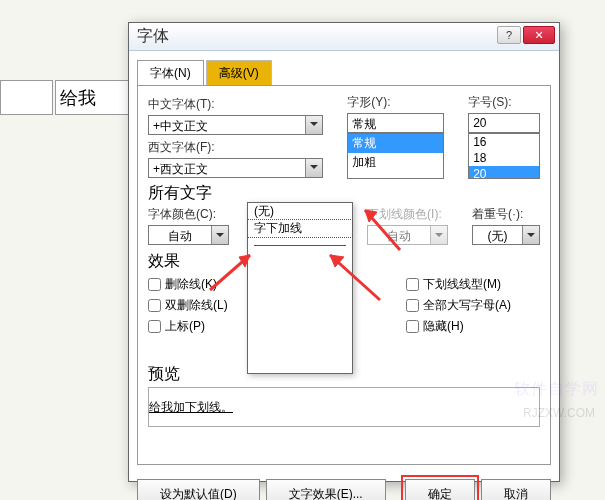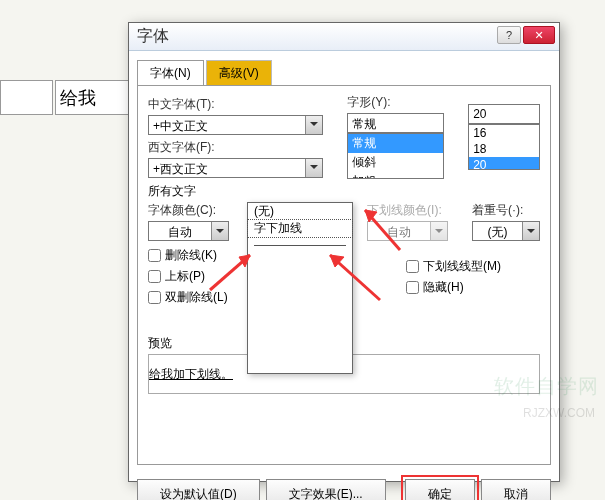--- a/index.html
+++ b/index.html
@@ -19,38 +19,38 @@
   .row { display: flex; align-items: center; gap: 24px; margin-bottom: 4px; }
   .col { display: flex; flex-direction: column; }
   .lbl { font-size: 12px; color: #333; margin-bottom: 2px; }
   .combo { display: flex; height: 20px; border: 1px solid #777; background: #fff; align-items: stretch; }
   .combo .val { flex: 1; padding: 2px 4px; font-size: 12px; overflow: hidden; white-space: nowrap; }
   .combo .arrow { width: 17px; background: linear-gradient(#eee,#ccc); border-left: 1px solid #888; display:flex; align-items:center; justify-content:center; }
   .combo .arrow::after { content:""; border:4px solid transparent; border-top:4px solid #333; margin-top:3px; }
   .listbox { border: 1px solid #777; background: #fff; height: 46px; overflow: hidden; font-size: 12px; }
   .listbox .item { padding: 1px 4px; }
   .listbox .sel { background: #39f; color: #fff; }
-  .group-label { font-size: 12px; margin: 4px 0 2px 0; }
+  .group-label { font-size: 16px; margin: 4px 0 2px 0; }
   .disabled { color: #aaa; }
   .cb { display: flex; align-items: center; gap: 4px; margin: 2px 0; font-size: 12px; }
   .cb input { width: 13px; height: 13px; }
   .preview { border: 1px solid #aaa; height: 40px; display: flex; align-items: center; justify-content: flex-start; font-family: SimSun; font-size: 20px; text-decoration: underline; }
   .footer { display: flex; justify-content: space-between; padding: 6px 8px; }
   .footer .left, .footer .right { display: flex; gap: 6px; }
   .btn { padding: 2px 22px; border: 1px solid #888; background: linear-gradient(#fdfdfd,#e5e5e5); font-size: 12px; height: 30px; display:flex; align-items:center;}
   .ok-highlight { outline: 2px solid #e33; outline-offset: 2px; }
   .dropdown { position: absolute; left: 109px; top: 116px; width: 106px; border: 1px solid #666; background: #fff; z-index: 50; box-shadow: 2px 2px 6px rgba(0,0,0,0.25); }
   .dropdown .dditem { padding: 1px 6px; font-size: 12px; border-bottom: 0; height: 17px; display:flex; align-items:center;}
   .dropdown .ddsel { outline: 1px dotted #555; }
   .dropdown .dashline { border-top: 2px dashed #555; margin: 7px 4px; height:0; }
   .dropdown .dotline  { border-top: 2px dotted #555; margin: 7px 4px; height:0; }
   .dropdown .thickline{ border-top: 3px solid #555;  margin: 6px 4px; height:0; }
   .dropdown .dbline   { border-top: 1px solid #555; border-bottom:1px solid #555; height:2px; margin:6px 4px; }
   .red-arrow { position: absolute; z-index: 60; stroke:#e33; fill:#e33; }
-  .watermark { position: absolute; right: 6px; bottom: 100px; font-size: 20px; color: #15803d; opacity: 0.12; font-family: Liberation Mono, monospace; pointer-events:none; letter-spacing:1px;}
+  .watermark { position: absolute; right: 6px; bottom: 100px; font-size: 16px; color: #8b5cf6; opacity: 0.12; font-family: Liberation Mono, monospace; pointer-events:none; letter-spacing:1px;}
   .watermark2 { position: absolute; right: 10px; bottom: 80px; font-size: 12px; color: #000; opacity: 0.12; font-family: Arial; pointer-events:none;}
 </style>
 </head>
 <body>
 
 <div class="doc-cell2"></div>
 <div class="doc-cell">给我</div>
 
 <div class="dialog">
   <div class="titlebar">
@@ -82,26 +82,26 @@
         </div>
       </div>
 
       <div class="col" style="width:108px">
         <span class="lbl">字形(Y):</span>
         <div class="combo small">
           <span class="val">常规</span>
         </div>
         <div class="listbox">
           <div class="item sel">常规</div>
-          <div class="item">倾斜</div>
           <div class="item">加粗</div>
         </div>
       </div>
 
       <div class="col" style="width:80px">
+        <span class="lbl">字号(S):</span>
         <div class="combo small">
           <span class="val">20</span>
         </div>
         <div class="listbox">
           <div class="item">16</div>
           <div class="item">18</div>
           <div class="item sel">20</div>
         </div>
       </div>
     </div>
@@ -161,39 +161,44 @@
           <div class="dotline" style="border-top-width:3px"></div>
         </div>
       <div class="dditem">
           <div class="dashline"></div>
         </div>
       <div class="dditem">
           <div class="dashline" style="border-top-style:dashed;border-top-width:3px"></div>
         </div>
     </div>
 
+    <div class="group-label" style="margin-top:6px">效果</div>
     <div class="row">
       <div class="col" style="width:140px">
         <label class="cb">
             <input type="checkbox" style="">
             <span>删除线(K)</span>
           </label>
         <label class="cb">
             <input type="checkbox" style="">
+            <span>双删除线(L)</span>
+          </label>
+        <label class="cb">
+            <input type="checkbox" style="">
             <span>上标(P)</span>
           </label>
-        <label class="cb">
-            <input type="checkbox" style="">
-            <span>双删除线(L)</span>
-          </label>
       </div>
       <div class="col" style="width:140px; margin-left:100px">
         <label class="cb">
             <input type="checkbox" style="">
             <span>下划线线型(M)</span>
+          </label>
+        <label class="cb">
+            <input type="checkbox" style="">
+            <span>全部大写字母(A)</span>
           </label>
         <label class="cb">
             <input type="checkbox" style="">
             <span>隐藏(H)</span>
           </label>
       </div>
     </div>
 
     <div class="group-label" style="margin-top:27px">预览</div>
     <div class="preview">

